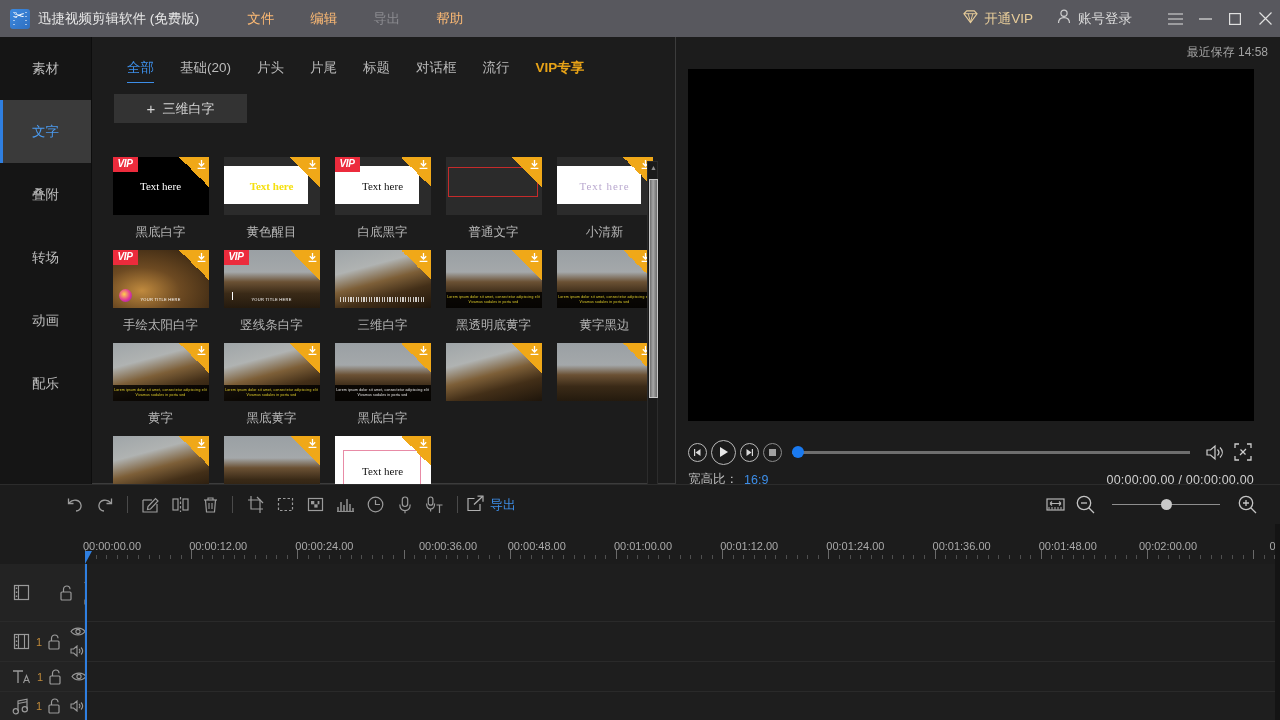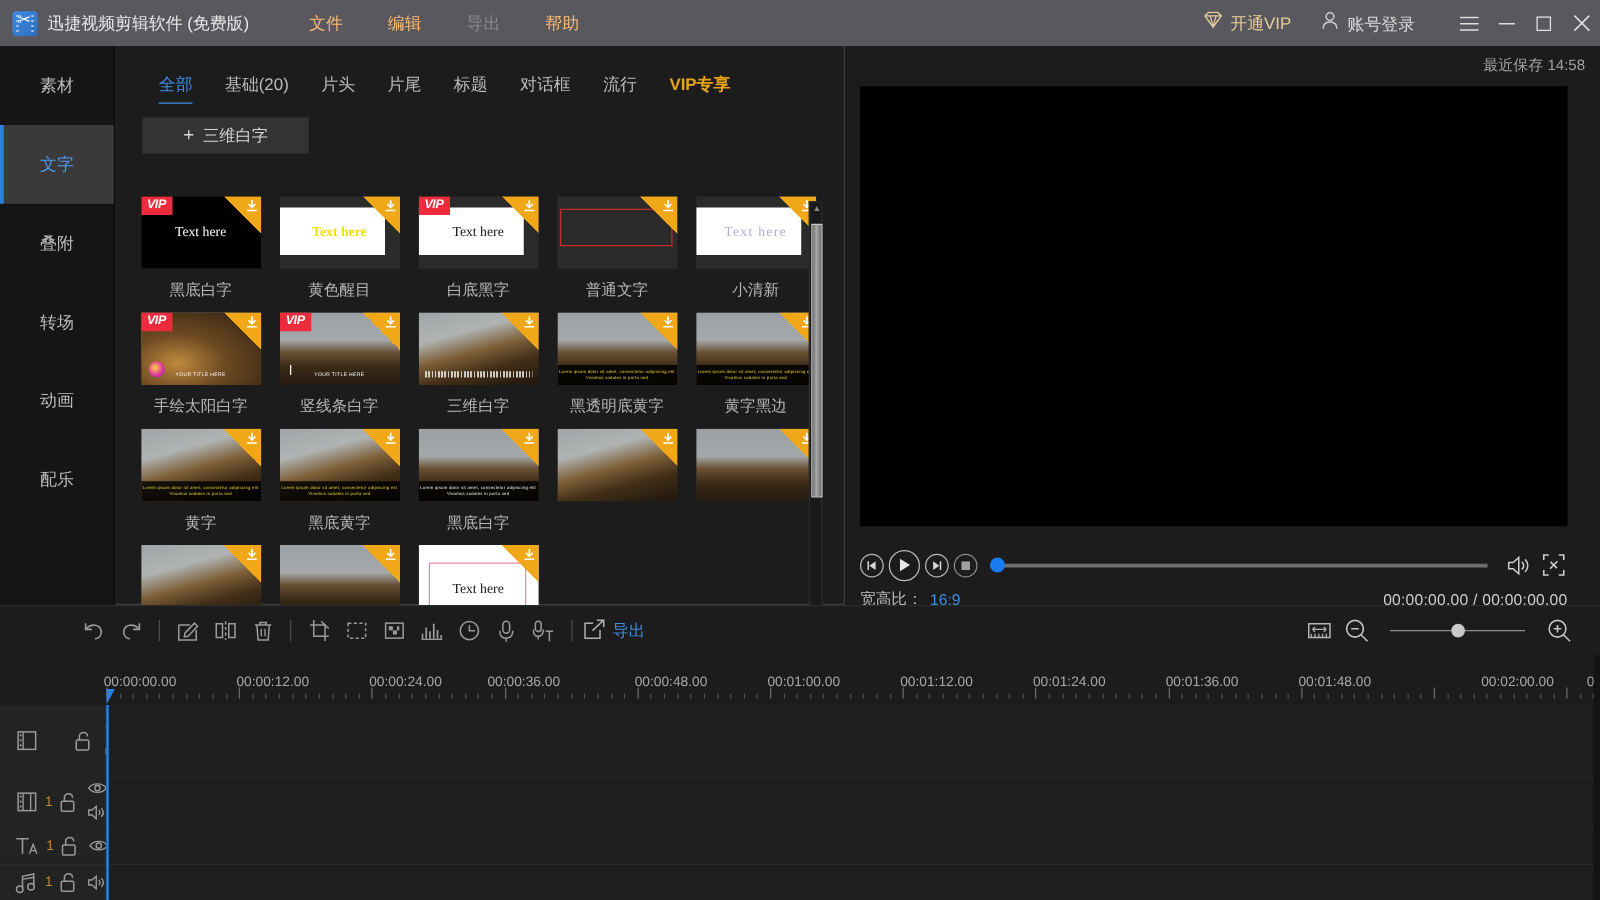--- a/index.html
+++ b/index.html
@@ -840,21 +840,21 @@
           <div class="rtick minor" style="left: 223.02px;"></div>
           <div class="rtick minor" style="left: 233.64px;"></div>
           <div class="rtick minor" style="left: 244.26px;"></div>
           <div class="rtick minor" style="left: 254.88px;"></div>
           <div class="rtick minor" style="left: 265.5px;"></div>
           <div class="rtick minor" style="left: 276.12px;"></div>
           <div class="rtick minor" style="left: 286.74px;"></div>
           <div class="rtick minor" style="left: 297.36px;"></div>
           <div class="rtick minor" style="left: 307.98px;"></div>
           <div class="rtick" style="left: 318.6px;"></div>
-          <div class="rlabel" style="left: 334px;">00:00:36.00</div>
+          <div class="rlabel" style="left: 363px;">00:00:36.00</div>
           <div class="rtick minor" style="left: 329.22px;"></div>
           <div class="rtick minor" style="left: 339.84px;"></div>
           <div class="rtick minor" style="left: 350.46px;"></div>
           <div class="rtick minor" style="left: 361.08px;"></div>
           <div class="rtick minor" style="left: 371.7px;"></div>
           <div class="rtick minor" style="left: 382.32px;"></div>
           <div class="rtick minor" style="left: 392.94px;"></div>
           <div class="rtick minor" style="left: 403.56px;"></div>
           <div class="rtick minor" style="left: 414.18px;"></div>
           <div class="rtick" style="left: 424.8px;"></div>
@@ -917,21 +917,21 @@
           <div class="rtick minor" style="left: 966.42px;"></div>
           <div class="rtick minor" style="left: 977.04px;"></div>
           <div class="rtick minor" style="left: 987.66px;"></div>
           <div class="rtick minor" style="left: 998.28px;"></div>
           <div class="rtick minor" style="left: 1008.9px;"></div>
           <div class="rtick minor" style="left: 1019.52px;"></div>
           <div class="rtick minor" style="left: 1030.14px;"></div>
           <div class="rtick minor" style="left: 1040.76px;"></div>
           <div class="rtick minor" style="left: 1051.38px;"></div>
           <div class="rtick" style="left: 1062px;"></div>
-          <div class="rlabel" style="left: 1129px;">00:02:00.00</div>
+          <div class="rlabel" style="left: 1083px;">00:02:00.00</div>
           <div class="rtick minor" style="left: 1072.62px;"></div>
           <div class="rtick minor" style="left: 1083.24px;"></div>
           <div class="rtick minor" style="left: 1093.86px;"></div>
           <div class="rtick minor" style="left: 1104.48px;"></div>
           <div class="rtick minor" style="left: 1115.1px;"></div>
           <div class="rtick minor" style="left: 1125.72px;"></div>
           <div class="rtick minor" style="left: 1136.34px;"></div>
           <div class="rtick minor" style="left: 1146.96px;"></div>
           <div class="rtick minor" style="left: 1157.58px;"></div>
           <div class="rtick" style="left: 1168.2px;"></div>

